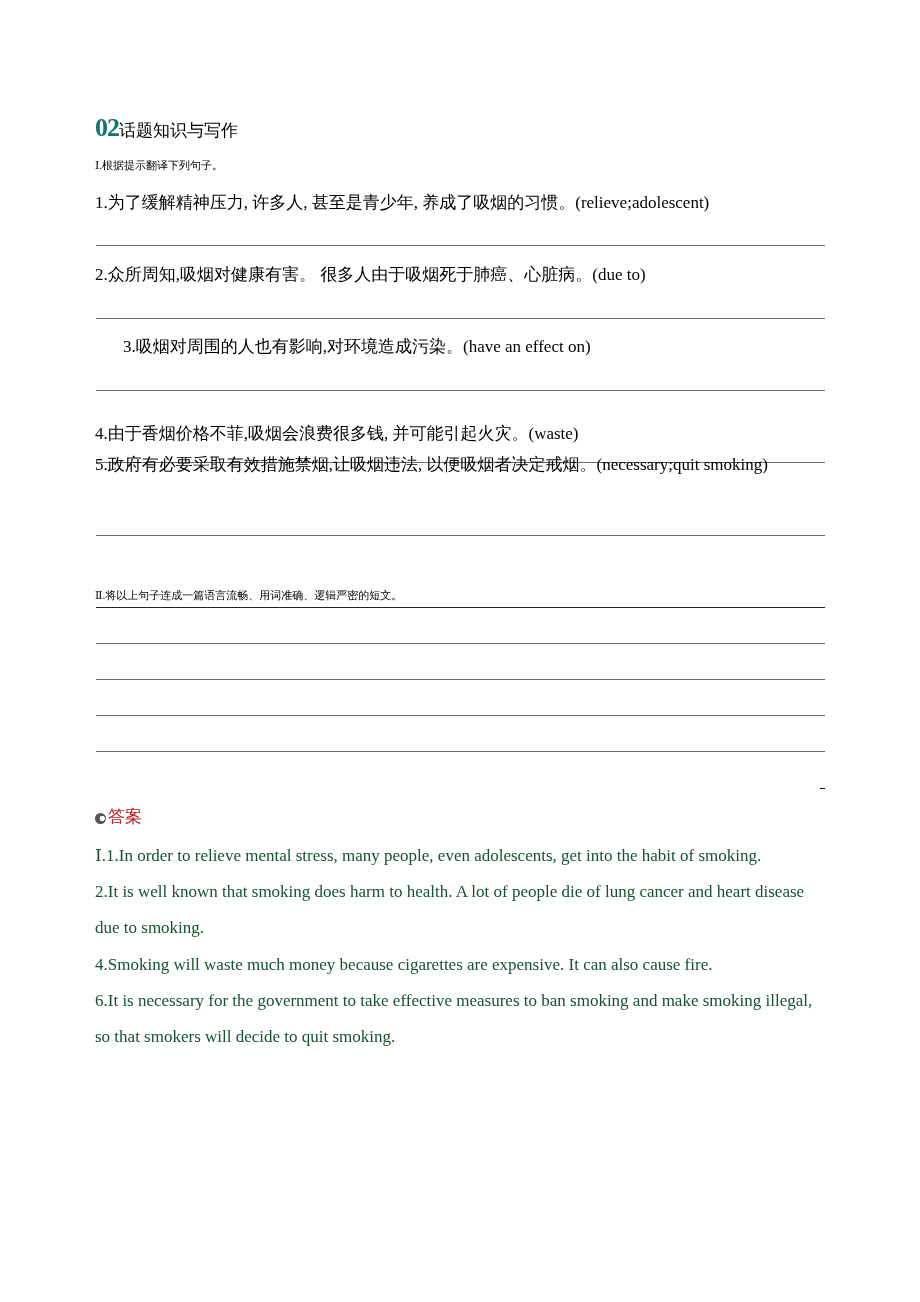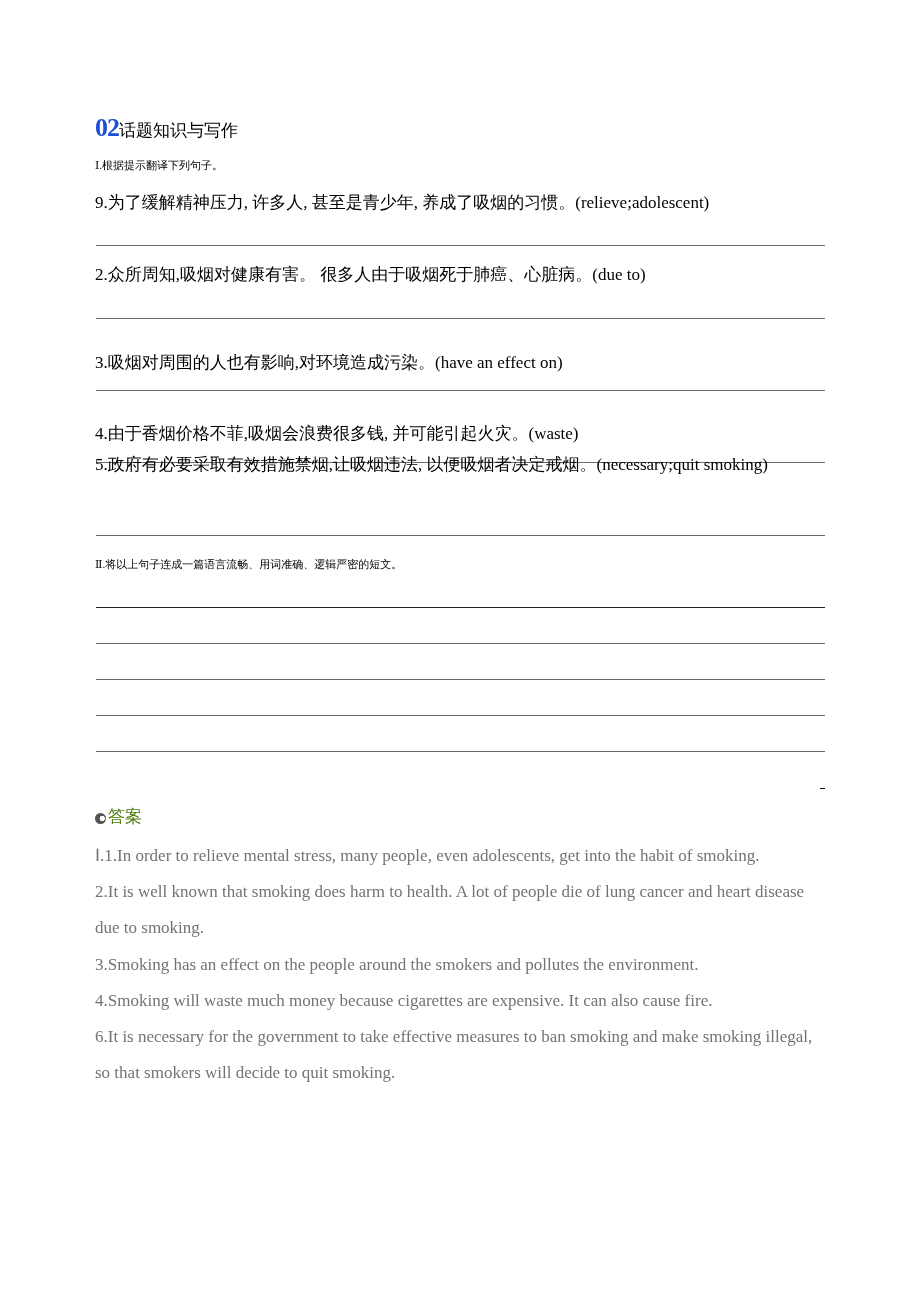--- a/index.html
+++ b/index.html
@@ -18,21 +18,21 @@
     .abs { position: absolute; white-space: nowrap; }
     .section-title {
       left: 95px; top: 113px;
       font-size: 17px;
       line-height: 30px;
     }
     .section-num {
       font-family: "Liberation Serif", serif;
       font-weight: bold;
       font-size: 26px;
-      color: #1d4ed8;
+      color: #0f766e;
       letter-spacing: -1px;
     }
     .instr {
       left: 95px;
       font-size: 11px;
       line-height: 22px;
     }
     .question {
       left: 95px;
       font-size: 17px;
@@ -49,85 +49,83 @@
     .dash-mark {
       position: absolute;
       left: 820px; top: 788px;
       width: 5px; height: 0;
       border-top: 1.5px solid #111;
     }
     .answer-header {
       left: 95px; top: 806px;
       font-size: 17px;
       line-height: 22px;
-      color: #4d7c0f;
+      color: #b91c1c;
       display: flex;
       align-items: center;
     }
     .answer-icon {
       display: inline-block;
       width: 11px; height: 11px;
       border-radius: 50%;
       background: radial-gradient(circle at 65% 50%, #fff 0 28%, transparent 30%), #555;
       margin-right: 2px;
       position: relative;
       top: 1px;
     }
     .answers {
       position: absolute;
       left: 95px; top: 838px;
       width: 735px;
       font-size: 17px;
       line-height: 36.2px;
-      color: #737373;
-      font-family: Liberation Serif, serif;
+      color: #14532d;
     }
     .answers p {
       margin: 0;
       white-space: normal;
     }
   </style>
 </head>
 <body>
 
 <div class="abs section-title">
   <span class="section-num">02</span><span>话题知识与写作</span>
 </div>
 
 <div class="abs instr" style="top:154px;">Ⅰ.根据提示翻译下列句子。</div>
 
-<div class="abs question" style="top:192px;">9.为了缓解精神压力, 许多人, 甚至是青少年, 养成了吸烟的习惯。(relieve;adolescent)</div>
+<div class="abs question" style="top:192px;">1.为了缓解精神压力, 许多人, 甚至是青少年, 养成了吸烟的习惯。(relieve;adolescent)</div>
 <div class="line" style="top:245px;"></div>
 
 <div class="abs question" style="top:264px;">2.众所周知,吸烟对健康有害。 很多人由于吸烟死于肺癌、心脏病。(due to)</div>
 <div class="line" style="top:318px;"></div>
 
-<div class="abs question" style="top:352px;">3.吸烟对周围的人也有影响,对环境造成污染。(have an effect on)</div>
+<div class="abs question" style="top:336px;margin-left:28px;">3.吸烟对周围的人也有影响,对环境造成污染。(have an effect on)</div>
 <div class="line" style="top:390px;"></div>
 
 <div class="abs question" style="top:423px;">4.由于香烟价格不菲,吸烟会浪费很多钱, 并可能引起火灾。(waste)</div>
 <div class="line" style="top:462px;"></div>
 
 <div class="abs question" style="top:454px;">5.政府有必要采取有效措施禁烟,让吸烟违法, 以便吸烟者决定戒烟。(necessary;quit smoking)</div>
 <div class="line" style="top:535px;"></div>
 
-<div class="abs instr" style="top:553px;text-align:right;">Ⅱ.将以上句子连成一篇语言流畅、用词准确、逻辑严密的短文。</div>
+<div class="abs instr" style="top:584px;text-align:right;">Ⅱ.将以上句子连成一篇语言流畅、用词准确、逻辑严密的短文。</div>
 
 <div class="line dark" style="top:607px;"></div>
 <div class="line" style="top:643px;"></div>
 <div class="line" style="top:679px;"></div>
 <div class="line" style="top:715px;"></div>
 <div class="line" style="top:751px;"></div>
 
 <div class="dash-mark"></div>
 
 <div class="abs answer-header">
   <span class="answer-icon"></span>
   <span>答案</span>
 </div>
 
 <div class="answers">
   <p>Ⅰ.1.In order to relieve mental stress, many people, even adolescents, get into the habit of smoking.</p>
   <p>2.It is well known that smoking does harm to health. A lot of people die of lung cancer and heart disease due to smoking.</p>
-  <p>3.Smoking has an effect on the people around the smokers and pollutes the environment.</p>
   <p>4.Smoking will waste much money because cigarettes are expensive. It can also cause fire.</p>
   <p>6.It is necessary for the government to take effective measures to ban smoking and make smoking illegal, so that smokers will decide to quit smoking.</p>
 </div>
 
 </body></html>

